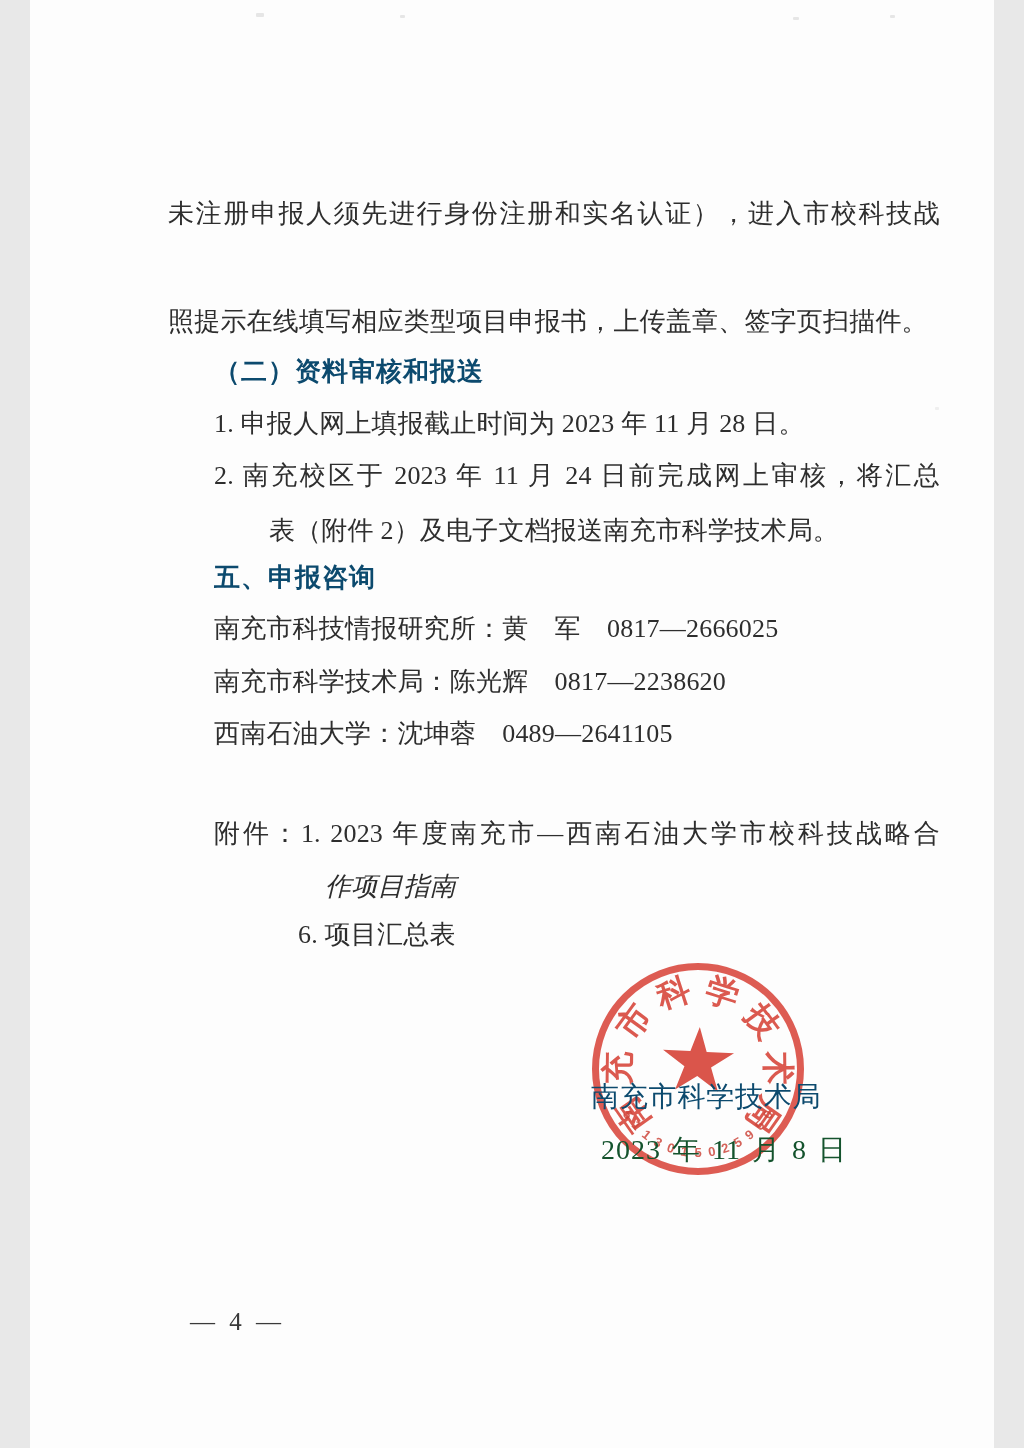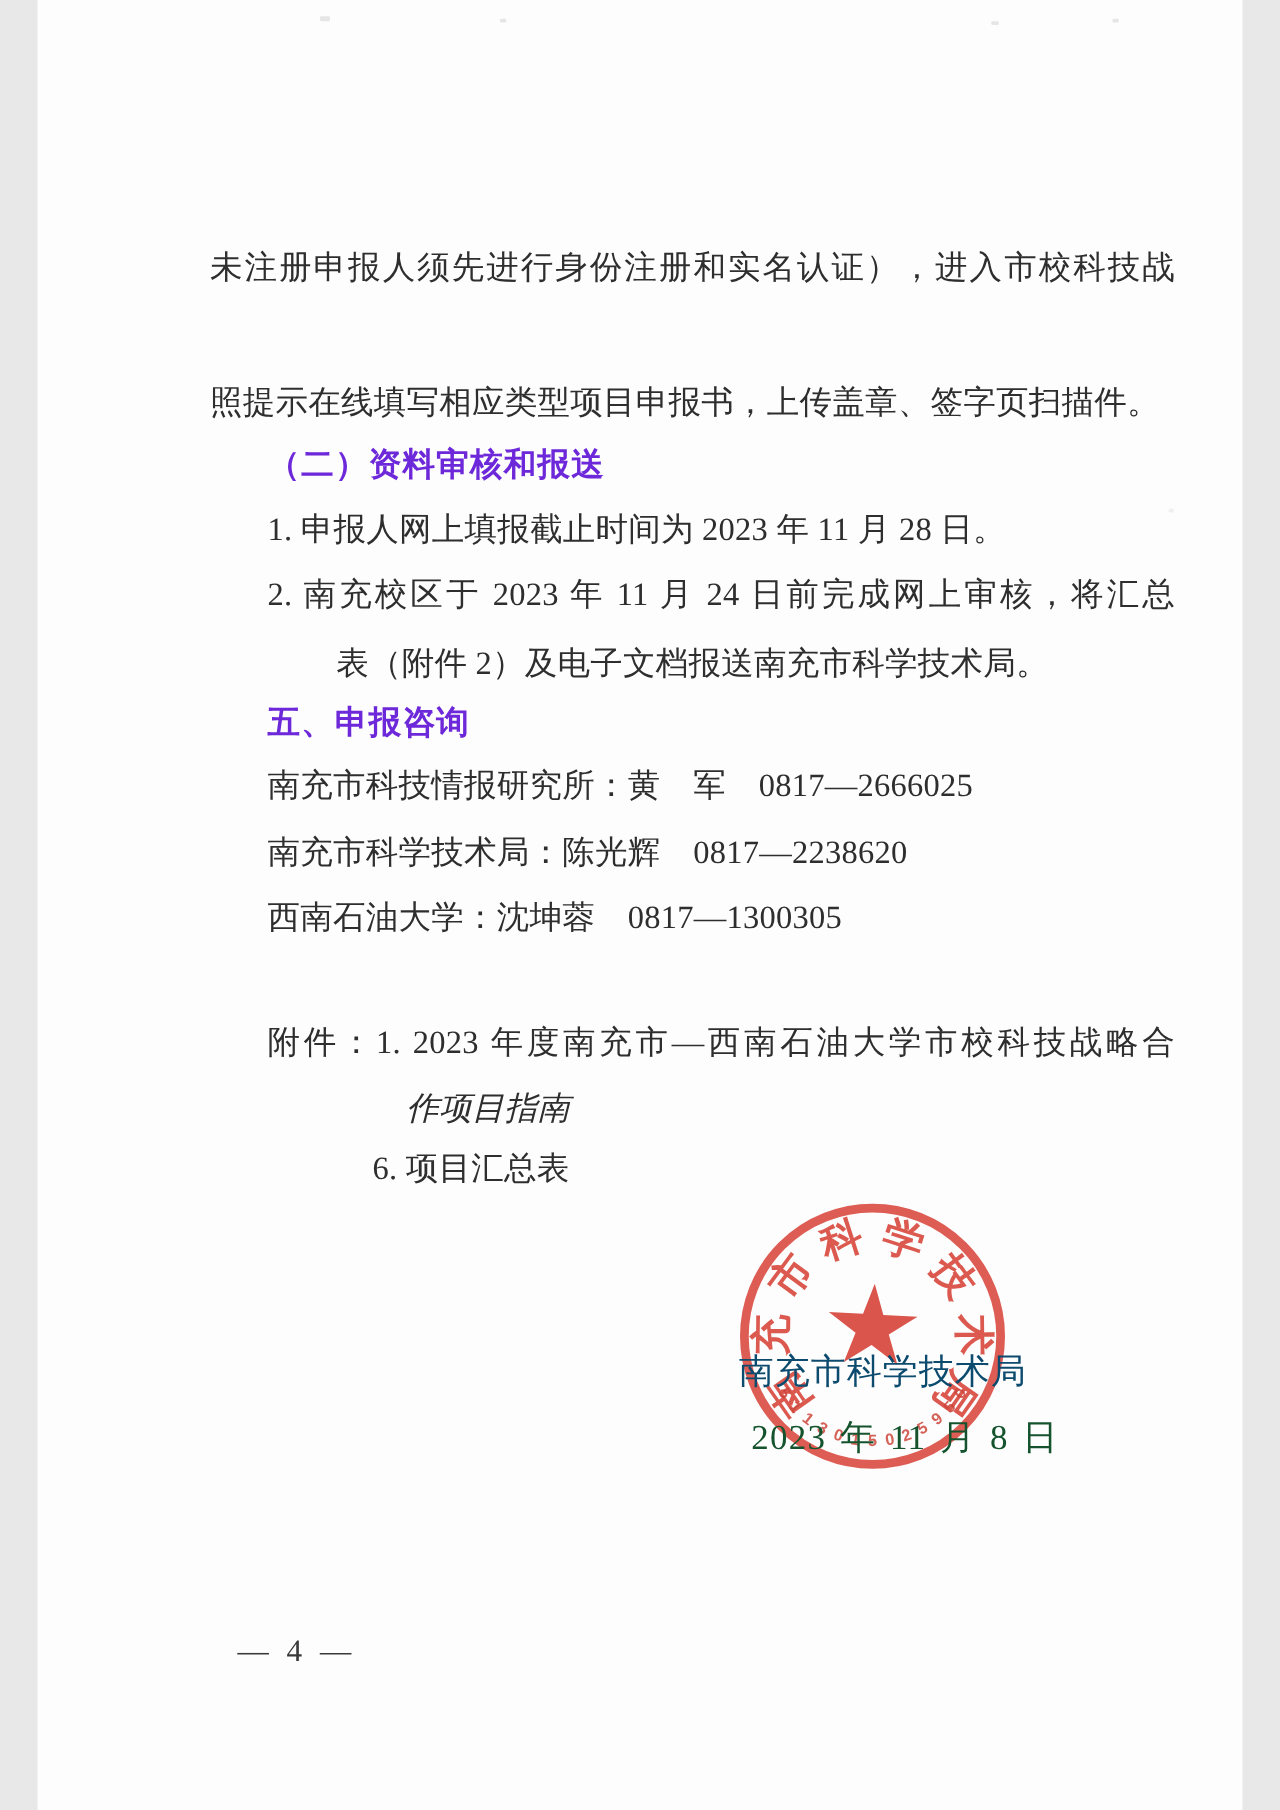--- a/index.html
+++ b/index.html
@@ -17,21 +17,21 @@
     position:absolute;
     left:138px; width:772px;
     font-size:26px; line-height:34px;
     letter-spacing:0.2px;
     color:#2e2e2e;
     text-align:left;
   }
   .fill { text-align:justify; text-align-last:justify; text-justify:inter-character; }
   .bold-head {
     font-family:"Liberation Sans","DejaVu Sans",sans-serif;
-    font-weight:700; color:#6d28d9; letter-spacing:1px;
+    font-weight:700; color:#0c4a6e; letter-spacing:1px;
   }
   .ind  { padding-left:46px; width:726px; }
   .ind2 { padding-left:157px; width:615px;font-style:italic; }
   .ind3 { padding-left:130px; width:642px; }
   .l1  { top:197px; }  .l2  { top:251px; }  .l3  { top:305px; }
   .l4  { top:354px; }  .l5  { top:407px; }  .l6  { top:459px; }
   .l7  { top:514px;text-align:center; }  .l8  { top:560px; }  .l9  { top:612px; }
   .l10 { top:665px; }  .l11 { top:717px; }  .l12 { top:817px; }
   .l13 { top:870px; }  .l14 { top:918px; }
 
@@ -105,21 +105,21 @@
 
   <div class="line l1 fill">未注册申报人须先进行身份注册和实名认证），进入市校科技战</div>
   <div class="line l3">照提示在线填写相应类型项目申报书，上传盖章、签字页扫描件。</div>
   <div class="line l4 ind bold-head">（二）资料审核和报送</div>
   <div class="line l5 ind">1. 申报人网上填报截止时间为 2023 年 11 月 28 日。</div>
   <div class="line l6 ind fill">2. 南充校区于 2023 年 11 月 24 日前完成网上审核，将汇总</div>
   <div class="line l7">表（附件 2）及电子文档报送南充市科学技术局。</div>
   <div class="line l8 ind bold-head">五、申报咨询</div>
   <div class="line l9 ind">南充市科技情报研究所：黄　军　0817—2666025</div>
   <div class="line l10 ind">南充市科学技术局：陈光辉　0817—2238620</div>
-  <div class="line l11 ind">西南石油大学：沈坤蓉　0817—1300305</div>
+  <div class="line l11 ind">西南石油大学：沈坤蓉　0489—2641105</div>
   <div class="line l12 ind fill">附件：1. 2023 年度南充市—西南石油大学市校科技战略合</div>
   <div class="line l13 ind2">作项目指南</div>
   <div class="line l14 ind3">6. 项目汇总表</div>
 
   <div class="seal">
     <div class="seal-star"></div>
     <div>
         <span class="ring-char" style="transform: rotate(-125deg) translate(0px, -80px);">南</span>
         <span class="ring-char" style="transform: rotate(-89.2857deg) translate(0px, -80px);">充</span>
         <span class="ring-char" style="transform: rotate(-53.5714deg) translate(0px, -80px);">市</span>

